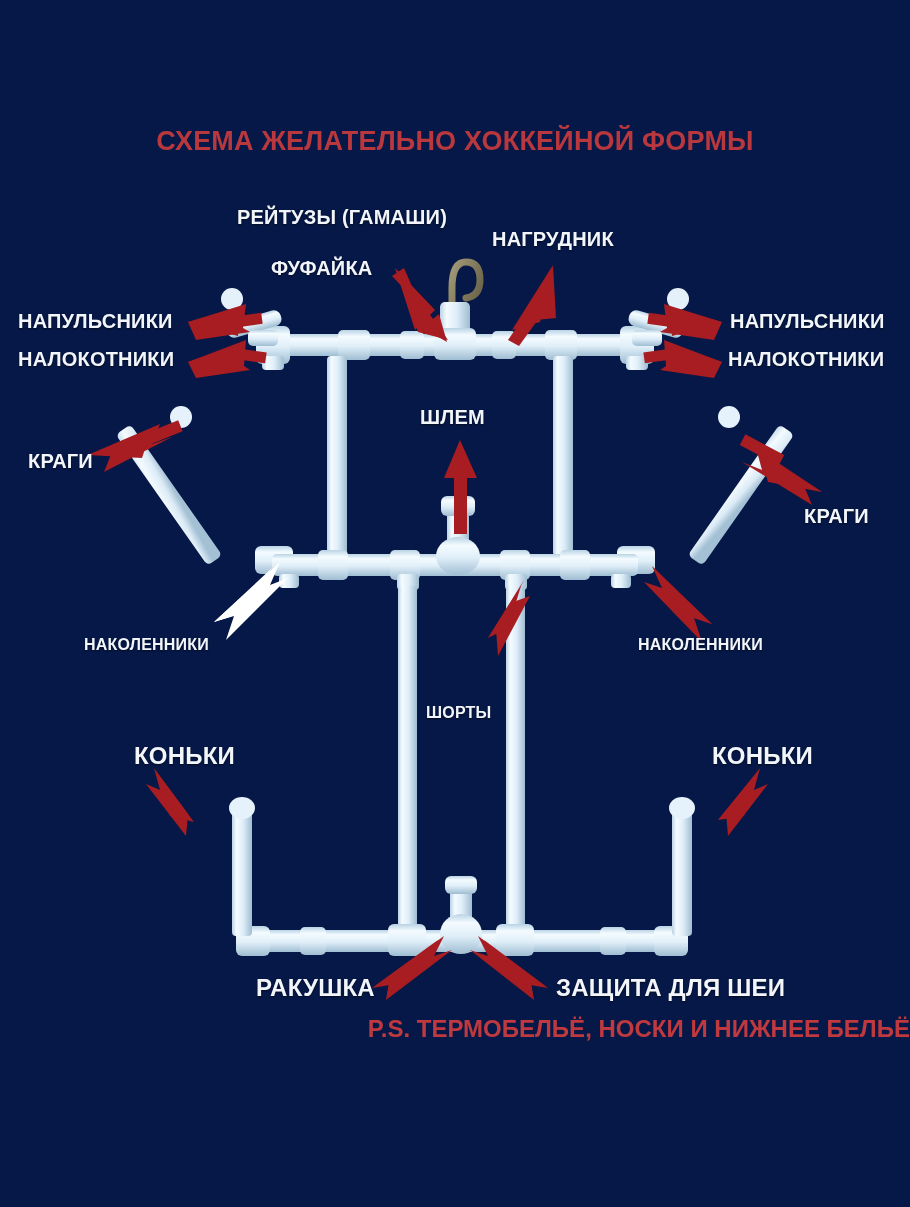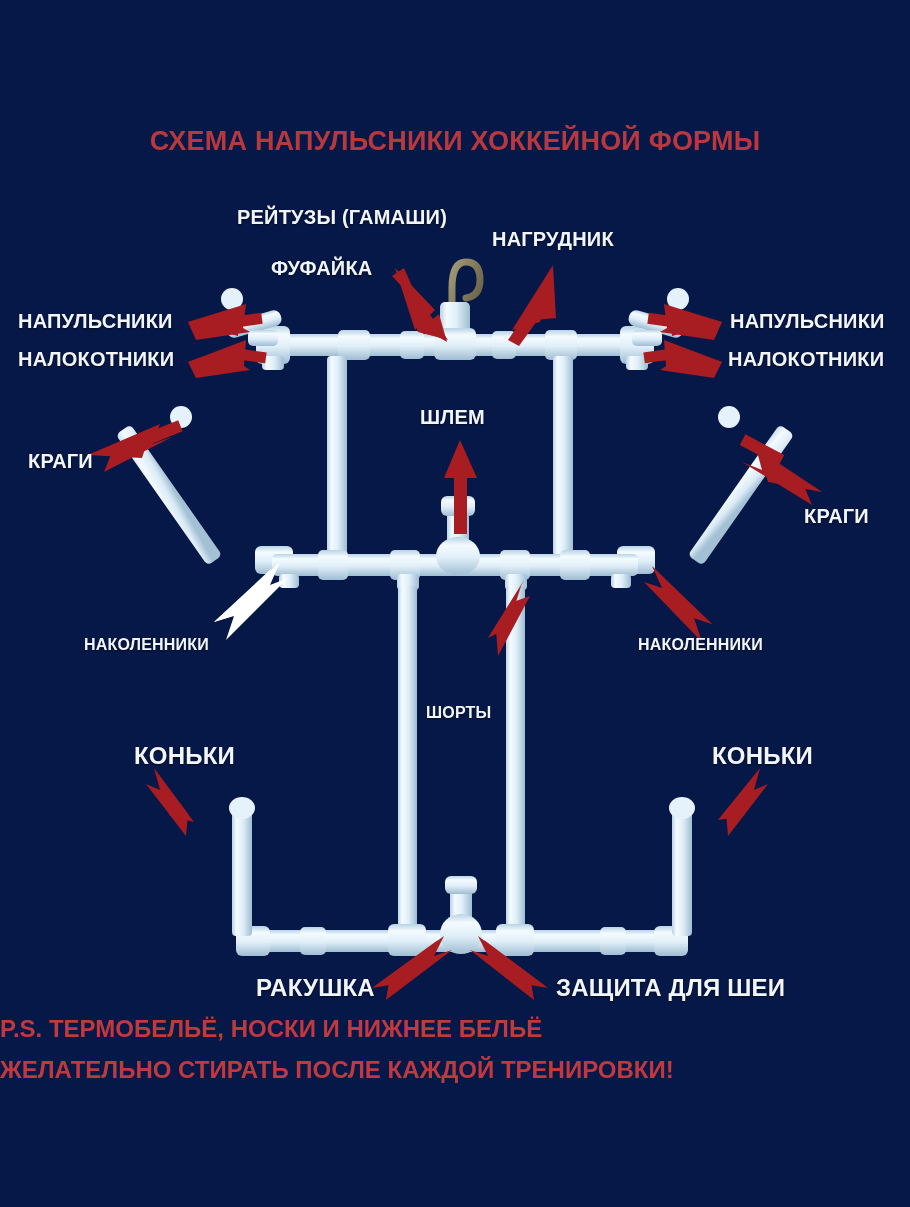--- a/index.html
+++ b/index.html
@@ -35,21 +35,21 @@
     font-size: 20px;
     white-space: nowrap;
     letter-spacing: 0.2px;
     text-shadow: 0 1px 2px rgba(0,0,0,.55);
   }
   .lbl.sm  { font-size: 24px; }
   .lbl.thin{ font-weight: bold; font-size: 16px; }
   .foot {
     position: absolute;
     left: 0; right: 0;
-    text-align: left;
+    text-align: right;
     color: #c0393e;
     font-weight: bold;
     font-size: 24px;
     white-space: nowrap;
   }
   .foot.l1 { top: 1015px; }
   .foot.l2 { top: 1056px; }
 
   
   #art {
@@ -274,21 +274,21 @@
       <polygon points="372,988 444,936 434,956 452,950 386,1000 390,976" fill="#a81d22"></polygon>
       <polygon points="372,988 438,940 408,982" fill="#a81d22"></polygon>
     </g>
 
     <g>
       <polygon points="548,988 478,936 488,956 470,950 534,1000 530,976" fill="#a81d22"></polygon>
       <polygon points="548,988 484,940 512,982" fill="#a81d22"></polygon>
     </g>
   </svg>
 
-  <div class="ttl">СХЕМА НАПУЛЬСНИКИ ХОККЕЙНОЙ ФОРМЫ</div>
+  <div class="ttl">СХЕМА ЖЕЛАТЕЛЬНО ХОККЕЙНОЙ ФОРМЫ</div>
 
   <div class="lbl" style="left:237px; top:206px;">РЕЙТУЗЫ (ГАМАШИ)</div>
   <div class="lbl" style="left:271px; top:257px;">ФУФАЙКА</div>
   <div class="lbl" style="left:492px; top:228px;">НАГРУДНИК</div>
 
   <div class="lbl" style="left:18px; top:310px;">НАПУЛЬСНИКИ</div>
   <div class="lbl" style="left:18px; top:348px;">НАЛОКОТНИКИ</div>
 
   <div class="lbl" style="left:730px; top:310px;">НАПУЛЬСНИКИ</div>
   <div class="lbl" style="left:728px; top:348px;">НАЛОКОТНИКИ</div>
@@ -303,15 +303,14 @@
 
   <div class="lbl thin" style="left:426px; top:676px;margin-top:28px;">ШОРТЫ</div>
 
   <div class="lbl sm" style="left:134px; top:742px;">КОНЬКИ</div>
   <div class="lbl sm" style="left:712px; top:742px;">КОНЬКИ</div>
 
   <div class="lbl sm" style="left:256px; top:974px;">РАКУШКА</div>
   <div class="lbl sm" style="left:556px; top:974px;">ЗАЩИТА ДЛЯ ШЕИ</div>
 
   <div class="foot l1">P.S. ТЕРМОБЕЛЬЁ, НОСКИ И НИЖНЕЕ БЕЛЬЁ</div>
-  <div class="foot l2">ЖЕЛАТЕЛЬНО СТИРАТЬ ПОСЛЕ КАЖДОЙ ТРЕНИРОВКИ!</div>
 
 </div>
 
 </body></html>

